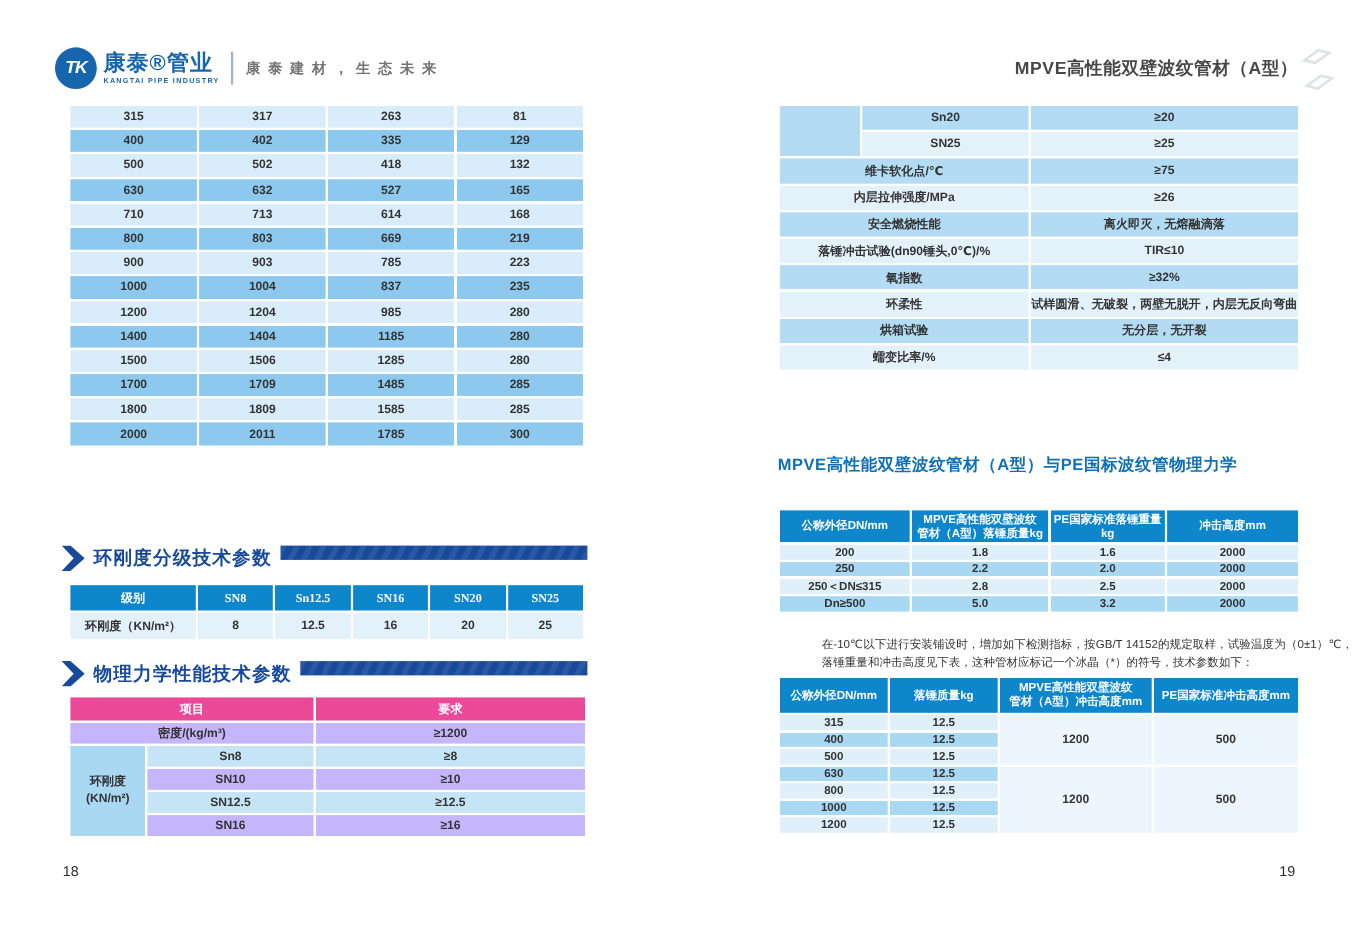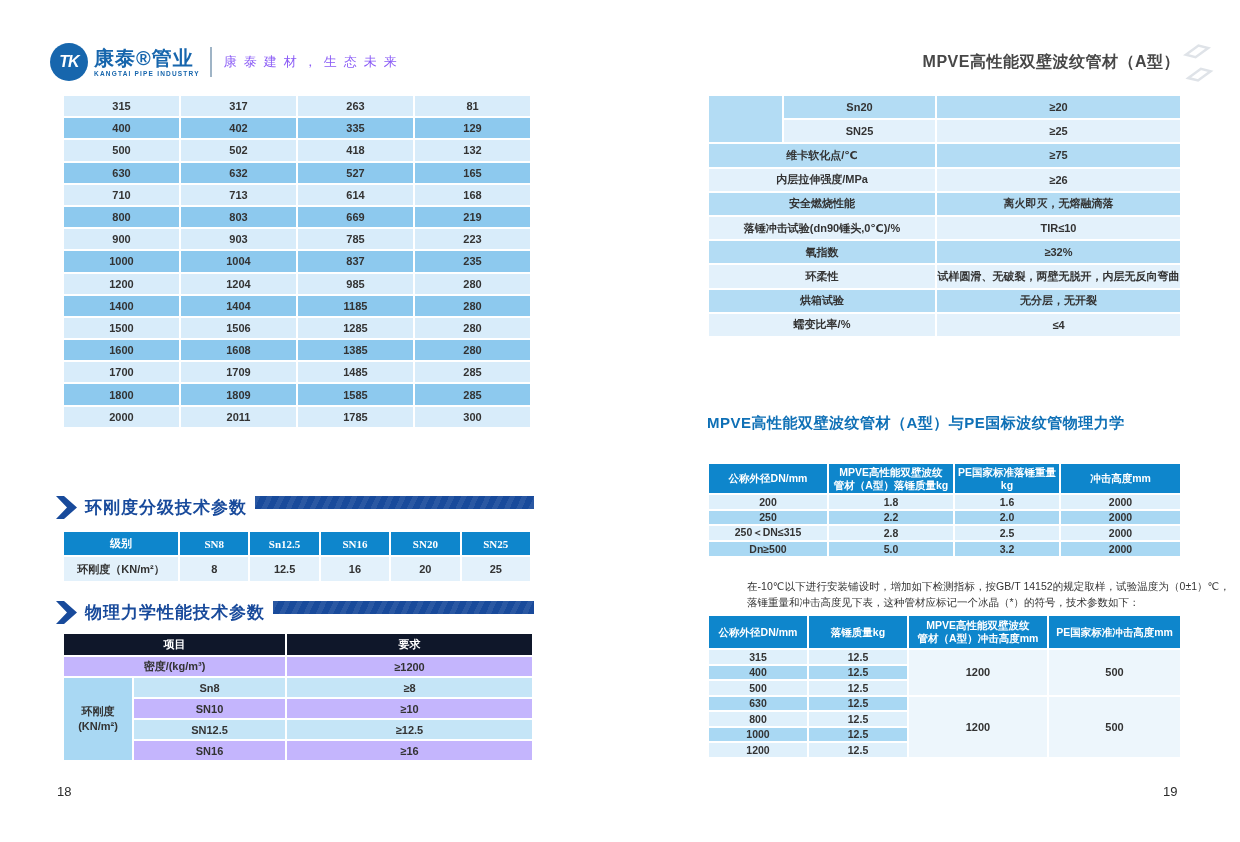--- a/index.html
+++ b/index.html
@@ -7,21 +7,21 @@
   .abs{position:absolute;}
 
   
   .logo-wrap{left:50px;top:43px;display:flex;align-items:center;}
   .logo-circle{width:38px;height:38px;border-radius:50%;background:#1766ad;display:flex;align-items:center;justify-content:center;}
   .logo-circle span{color:#fff;font-weight:700;font-style:italic;font-size:16px;letter-spacing:-1px;}
   .brand-text{margin-left:6px;}
   .brand-name{font-size:20px;font-weight:700;color:#1766ad;letter-spacing:1px;line-height:20px;}
   .brand-sub{font-size:6.5px;font-weight:700;color:#1766ad;letter-spacing:1.2px;margin-top:2px;}
   .hdr-divider{width:2px;height:30px;background:#9fb4c6;margin:0 12px 0 10px;}
-  .tagline{font-size:13px;font-weight:400;color:#8b5cf6;letter-spacing:7px;}
+  .tagline{font-size:13px;font-weight:700;color:#737373;letter-spacing:7px;}
   .topic{right:60px;top:52px;font-size:16px;font-weight:700;color:#474747;letter-spacing:0.5px;}
   .s-glyph{right:24px;top:40px;}
 
   
   table{border-collapse:collapse;table-layout:fixed;}
   td,th{border:2px solid #ffffff;text-align:center;vertical-align:middle;padding:0;overflow:hidden;}
 
   
   .dim-table{left:62px;top:94px;width:470px;}
   .dim-table td{height:20.2px;font-size:11px;font-weight:700;color:#333;}
@@ -35,21 +35,21 @@
   .section-title{font-size:17px;font-weight:700;color:#184a9b;letter-spacing:1px;margin-left:8px;white-space:nowrap;}
   .section-bar{flex:1;height:13px;margin-left:8px;background:#184a9b;background-image:repeating-linear-gradient(115deg,rgba(255,255,255,0.08) 0px,rgba(255,255,255,0.08) 5px,rgba(255,255,255,0) 5px,rgba(255,255,255,0) 11px);}
 
   
   .ring-table{left:62px;top:530px;width:470px;}
   .ring-table th{height:23px;background:#0e86cc;color:#fff;font-size:11px;font-weight:700;font-family:Liberation Serif, serif;}
   .ring-table td{height:24px;background:#e3f1fb;font-size:11px;font-weight:700;color:#333;}
 
   
   .phys-table{left:62px;top:632px;width:470px;}
-  .phys-table th{height:21px;background:#0f172a;color:#fff;font-size:11px;font-weight:700;}
+  .phys-table th{height:21px;background:#ec4899;color:#fff;font-size:11px;font-weight:700;}
   .phys-table td{height:19px;font-size:11px;font-weight:700;color:#333;}
   td.lt{background:#c4b5fd;}
   td.md{background:#c5e5f7;}
   td.group{background:#a9d8f3;font-size:11px;font-weight:700;line-height:15px;}
 
   
   .cont-table{left:707px;top:94px;width:473px;}
   .cont-table td{height:22.2px;font-size:11px;font-weight:700;color:#333;}
   .cont-table tr:nth-child(odd) td{background:#b3dcf4;}
   .cont-table tr:nth-child(even) td{background:#e3f1fb;}
@@ -171,26 +171,20 @@
         <td>1185</td>
         <td>280</td>
       </tr>
       <tr>
         <td>1500</td>
         <td>1506</td>
         <td>1285</td>
         <td>280</td>
       </tr>
       <tr>
-        <td>1600</td>
-        <td>1608</td>
-        <td>1385</td>
-        <td>280</td>
-      </tr>
-      <tr>
         <td>1700</td>
         <td>1709</td>
         <td>1485</td>
         <td>285</td>
       </tr>
       <tr>
         <td>1800</td>
         <td>1809</td>
         <td>1585</td>
         <td>285</td>

